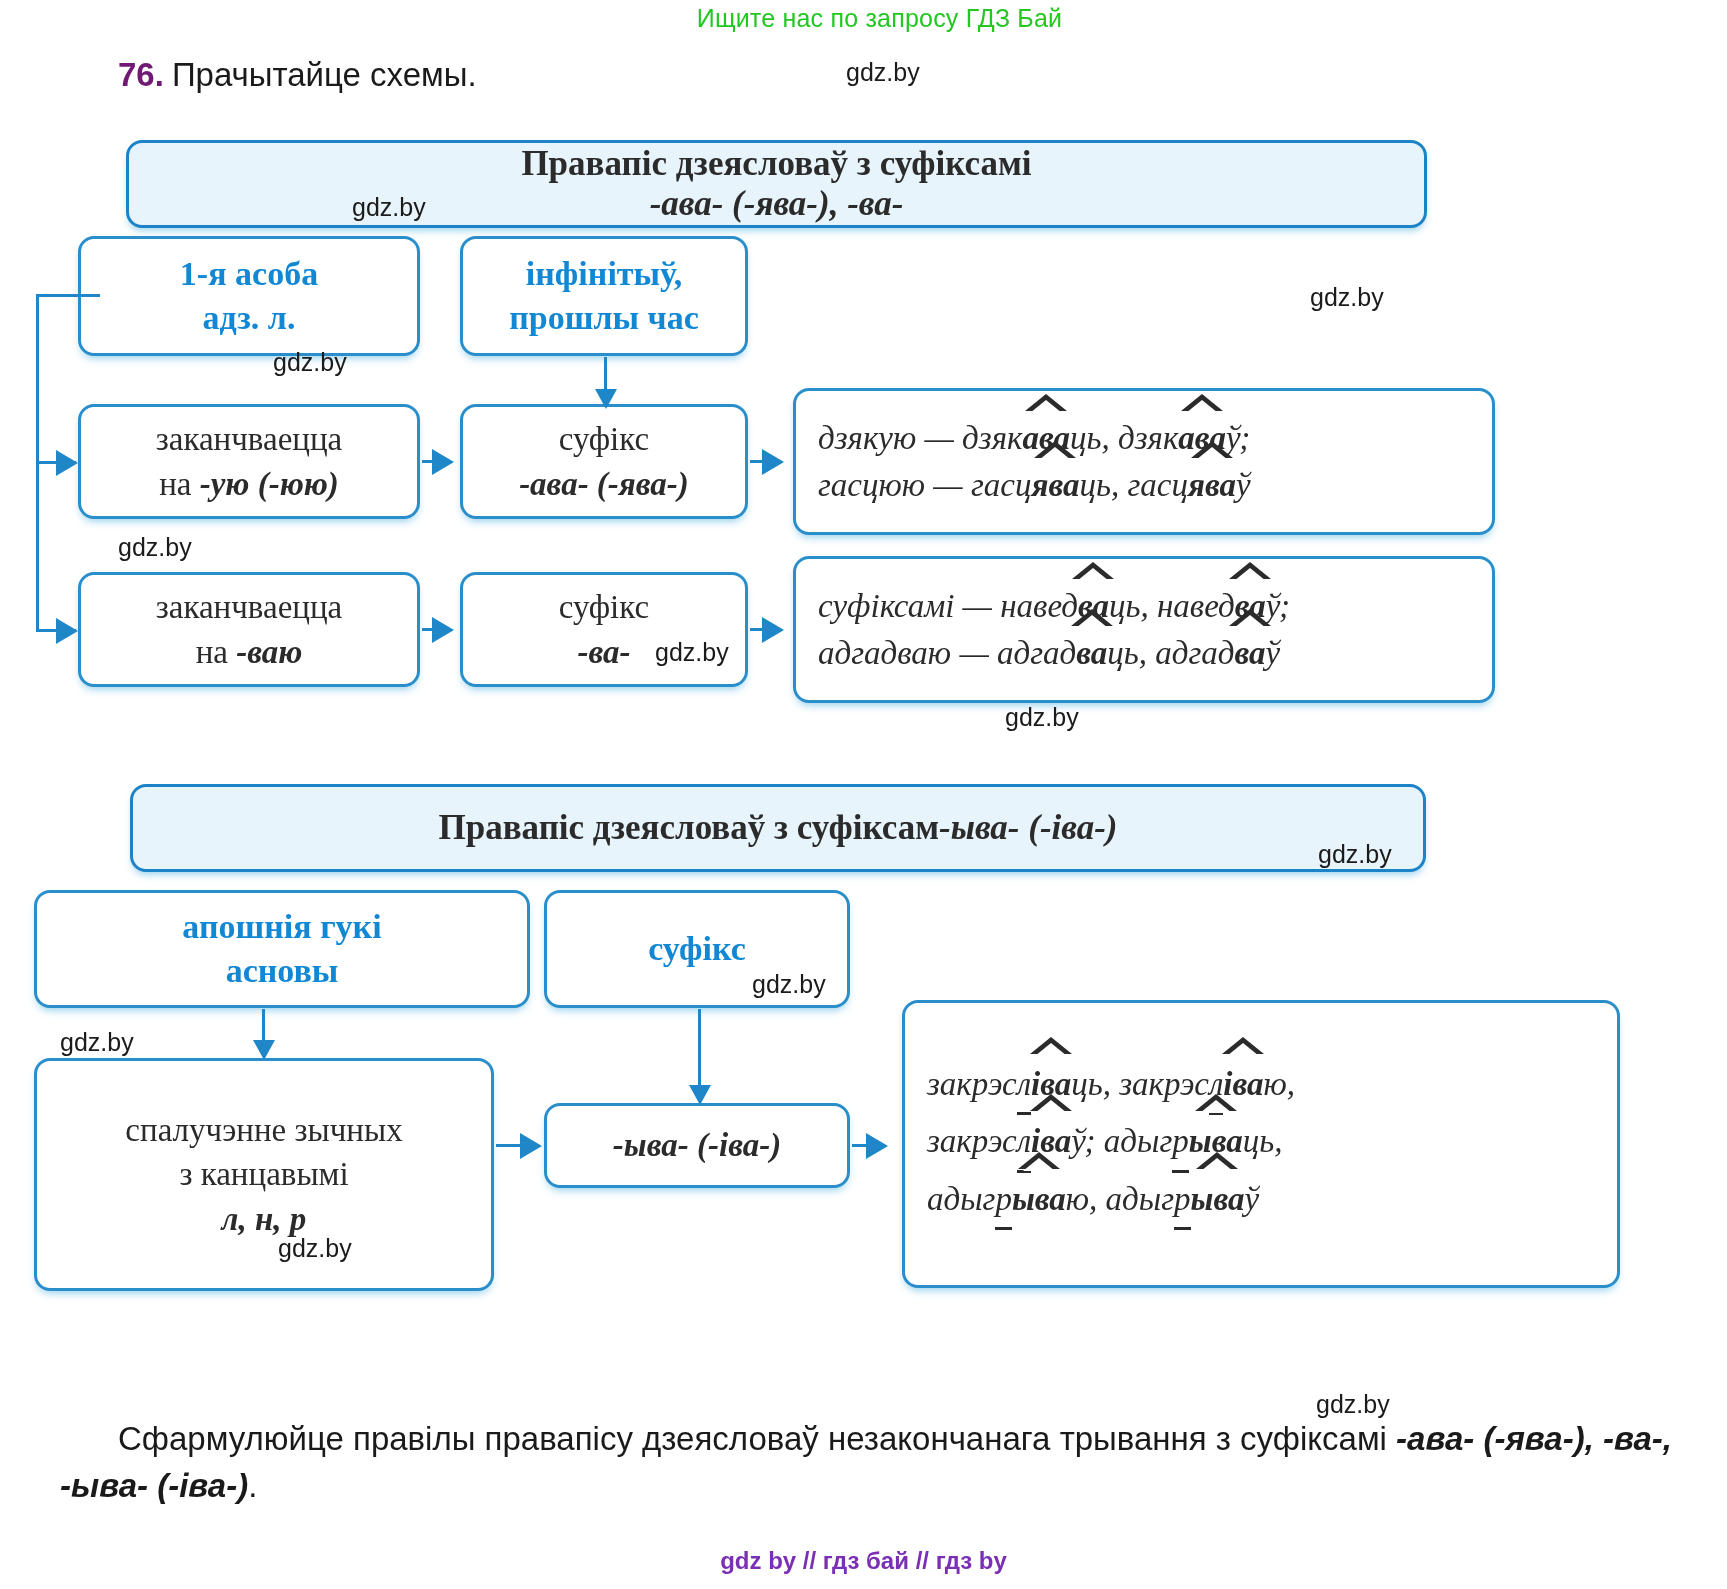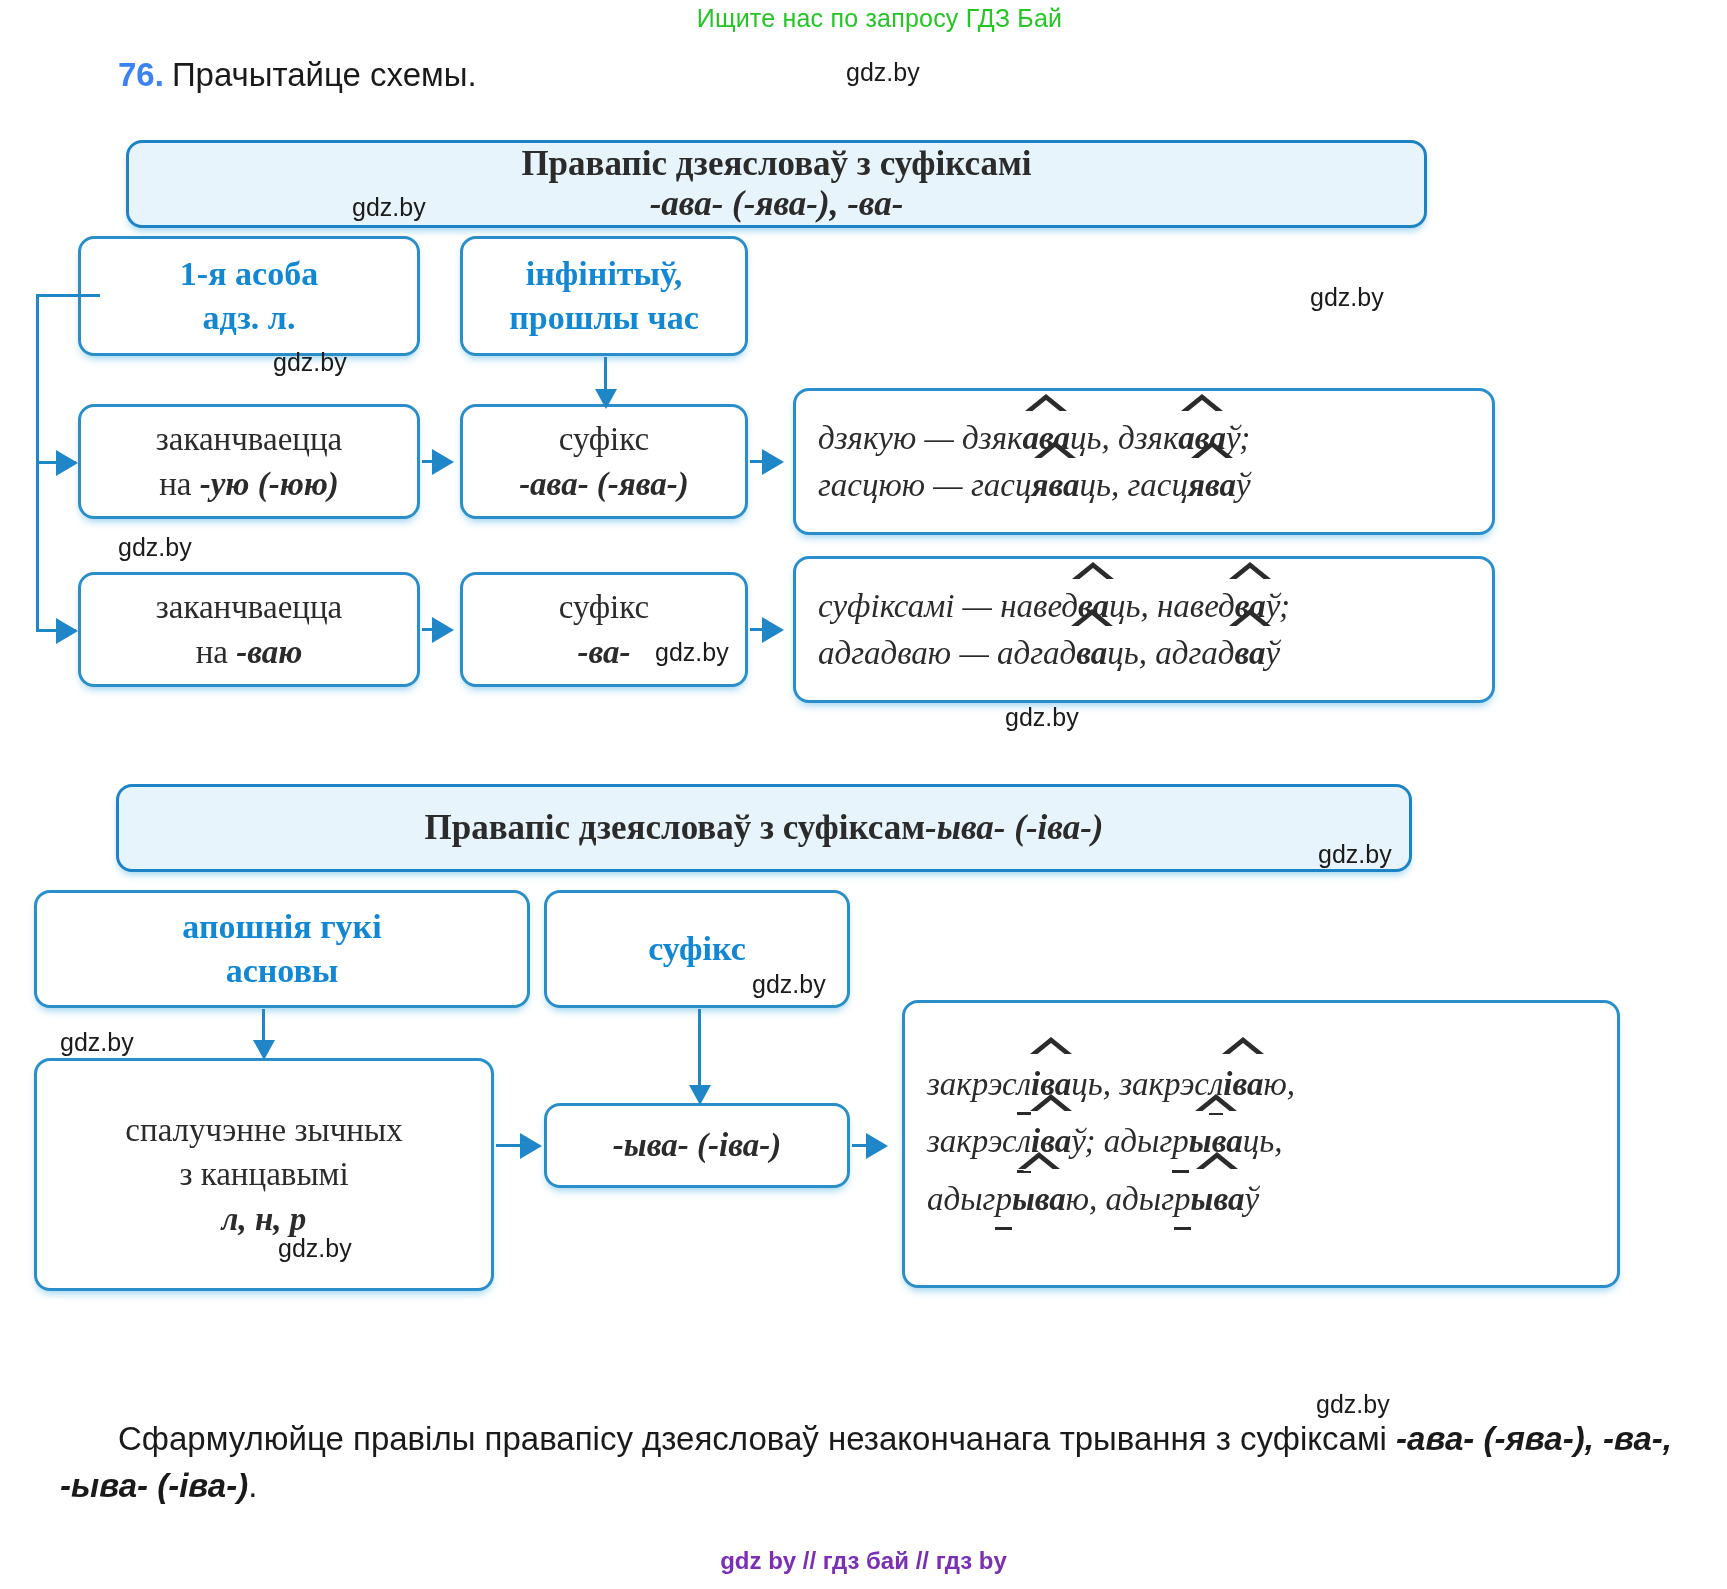--- a/index.html
+++ b/index.html
@@ -50,21 +50,21 @@
   
   .ex-head {
     position: absolute;
     left: 118px;
     top: 56px;
     font-size: 33px;
     color: #1a1a1a;
     white-space: nowrap;
   }
   .ex-num {
-    color: #3b82f6;
+    color: #701a75;
     font-weight: bold;
     margin-right: 8px;
   }
 
   
   .title-bar {
     position: absolute;
     background: #e7f4fb;
     border: 3px solid #1c83c6;
     border-radius: 16px;
@@ -287,21 +287,21 @@
 
 <div class="box examples" style="left:793px; top:556px; width:702px; height:147px;">
   <div class="ln">
     <span>суфіксамі — навед</span><span class="hat">ва</span><span>ць, навед</span><span class="hat">ва</span><span>ў;</span>
   </div>
   <div class="ln">
     <span>адгадваю — адгад</span><span class="hat">ва</span><span>ць, адгад</span><span class="hat">ва</span><span>ў</span>
   </div>
 </div>
 
-<div class="title-bar" style="left:116px; top:784px; width:1290px; height:82px;">
+<div class="title-bar" style="left:130px; top:784px; width:1290px; height:82px;">
   <span>Правапіс дзеясловаў з суфіксам </span>
     <i>-ыва- (-іва-)</i>
 </div>
 
 <div class="box blue-label" style="left:34px; top:890px; width:496px; height:118px;">
   <div>апошнія гукі</div>
   <div>асновы</div>
 </div>
 
 <div class="box blue-label" style="left:544px; top:890px; width:306px; height:118px;">

